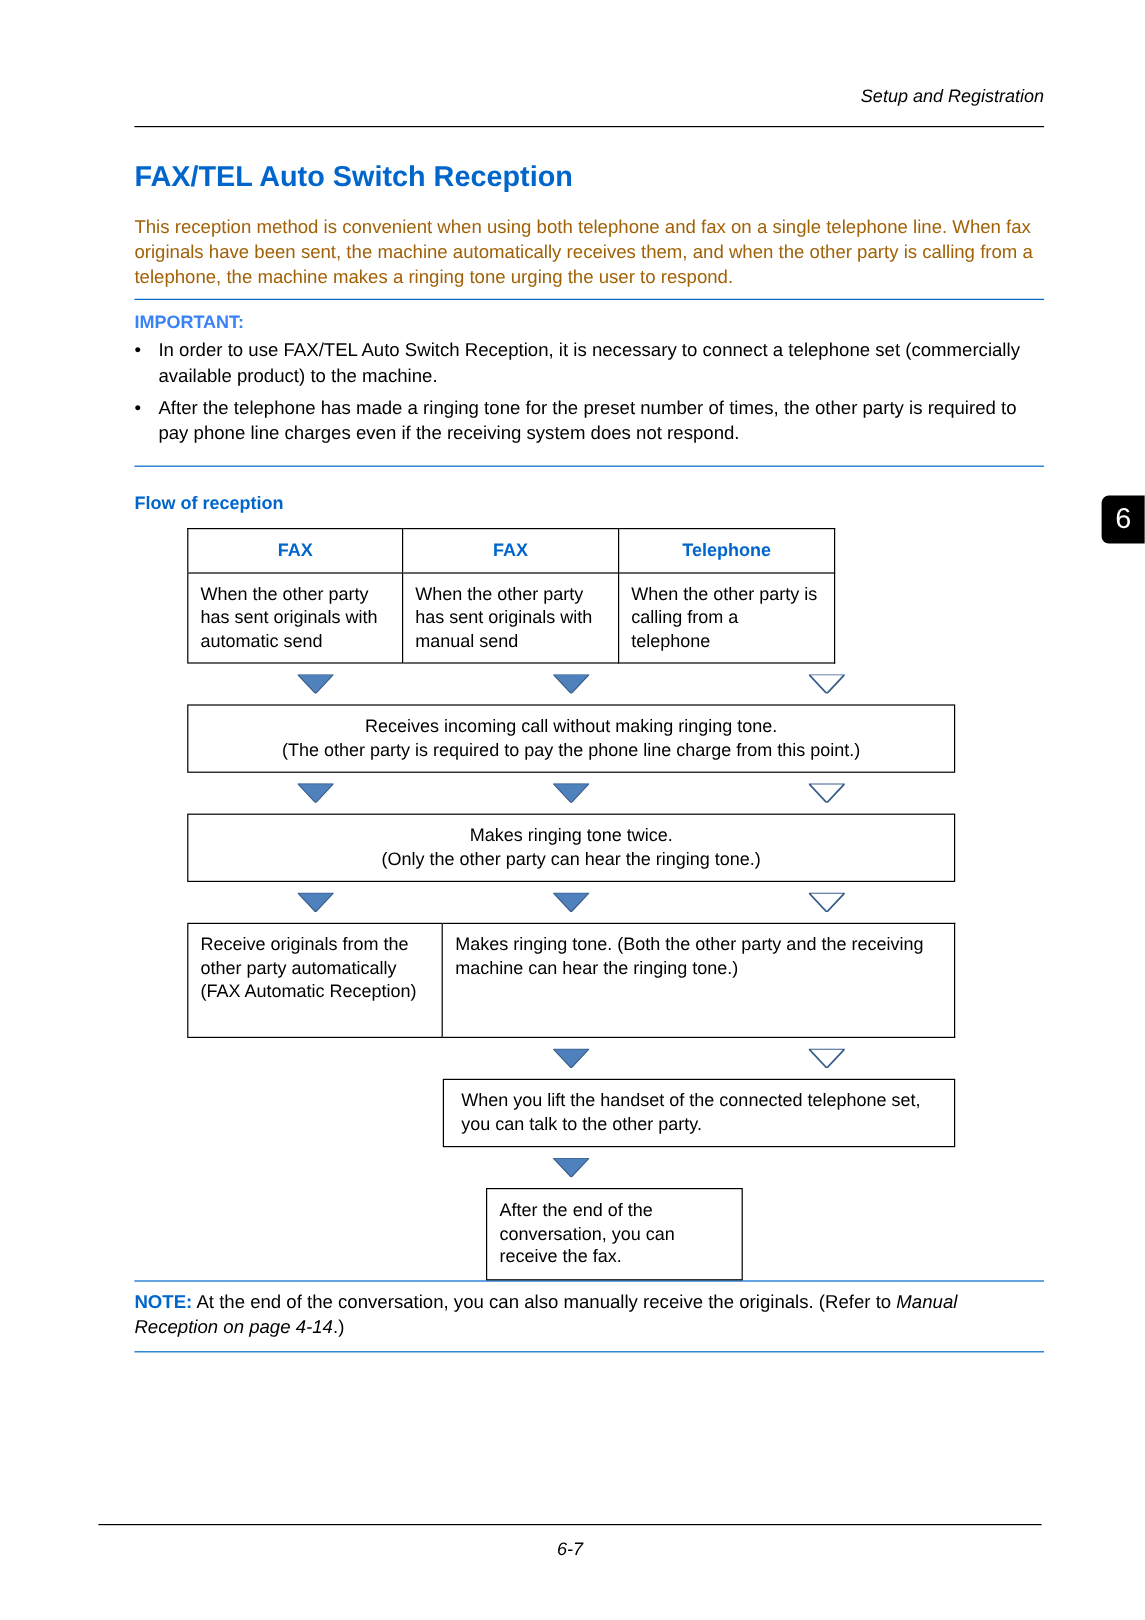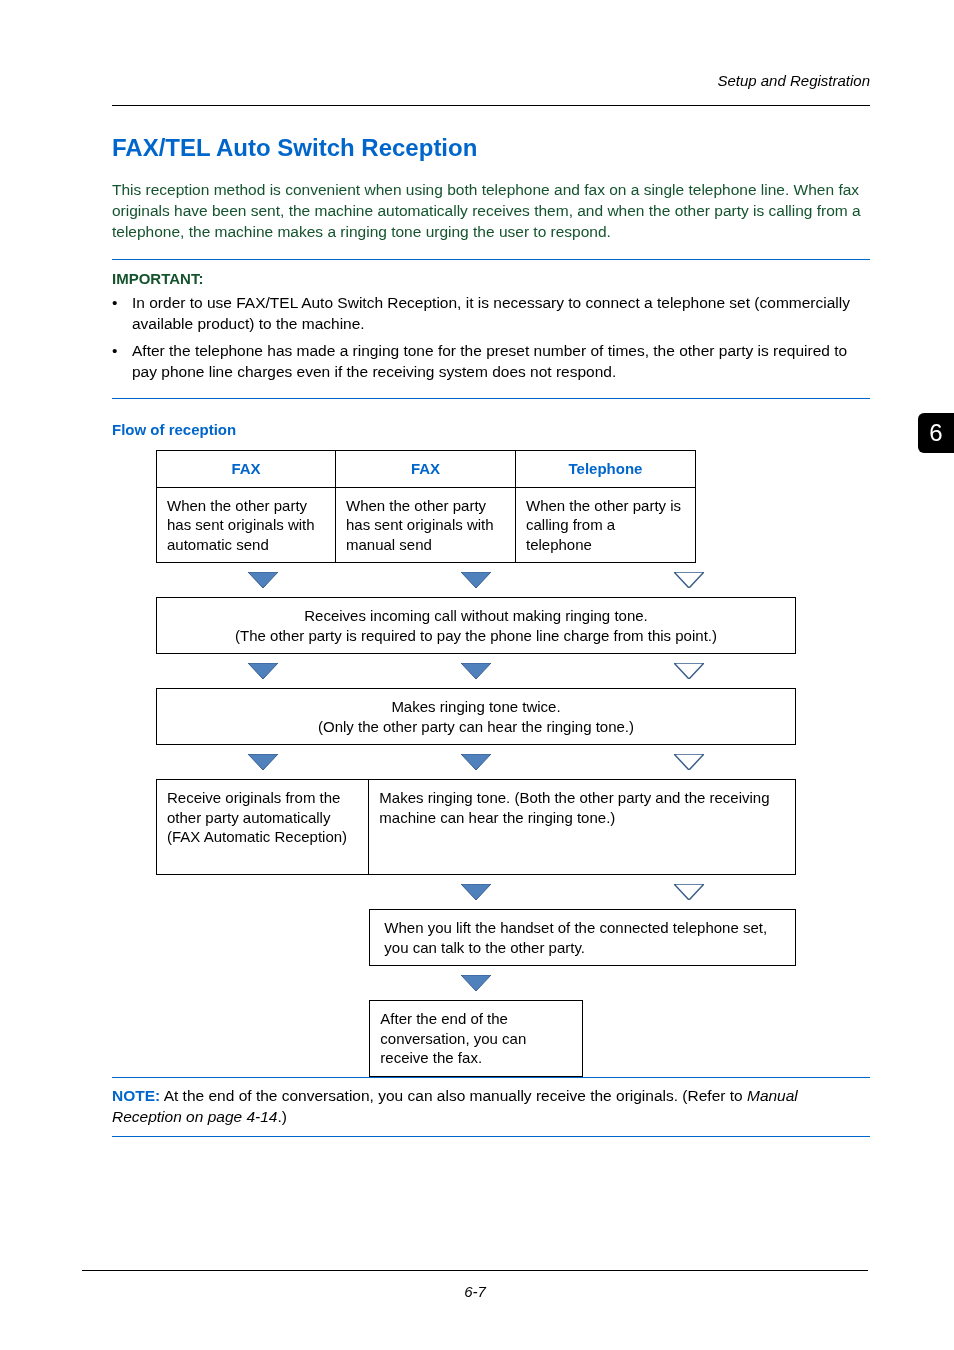--- a/index.html
+++ b/index.html
@@ -28,31 +28,31 @@
   .h1 {
     color: #0066cc;
     font-size: 24px;
     font-weight: bold;
     margin-top: 28px;
     margin-bottom: 18px;
   }
   .intro {
     font-size: 15.5px;
     line-height: 1.35;
-    color: #14532d;
-    margin-bottom: 16px;
+    color: #a16207;
+    margin-bottom: 6px;
   }
   .rule-section {
     border-top: 1px solid #0066cc;
     border-bottom: 1px solid #0066cc;
     padding: 10px 0 10px 0;
     margin-bottom: 22px;
   }
   .imp-label {
-    color: #14532d;
+    color: #3b82f6;
     font-weight: bold;
     font-size: 15px;
   }
   .bullets {
     margin-top: 6px;
   }
   .bullet {
     display: flex;
     font-size: 15.5px;
     line-height: 1.35;
@@ -282,21 +282,21 @@
     <div class="arrow-row indent-col1">
       <div class="arrow-slot">
           <svg width="30" height="16">
             <polygon points="0,0 30,0 15,16" fill="#4f81bd"></polygon>
             <polygon points="0,0 30,0 15,16" fill="none" stroke-width="1" stroke="#385d8a"></polygon>
           </svg>
         </div>
     </div>
 
     <div class="row indent-col1">
-      <div class="cell" style="width:213.33px;">After the end of the conversation, you can receive the fax.</div>
+      <div class="cell" style="width:213.33px;margin-left:36px;">After the end of the conversation, you can receive the fax.</div>
     </div>
 
   </div>
 
   <div class="note-section">
     <span class="note-label">NOTE:</span><span> At the end of the conversation, you can also manually receive the originals. (Refer to </span><span style="font-style:italic;">Manual Reception on page 4-14</span><span>.)</span>
   </div>
 
 </div>
 

